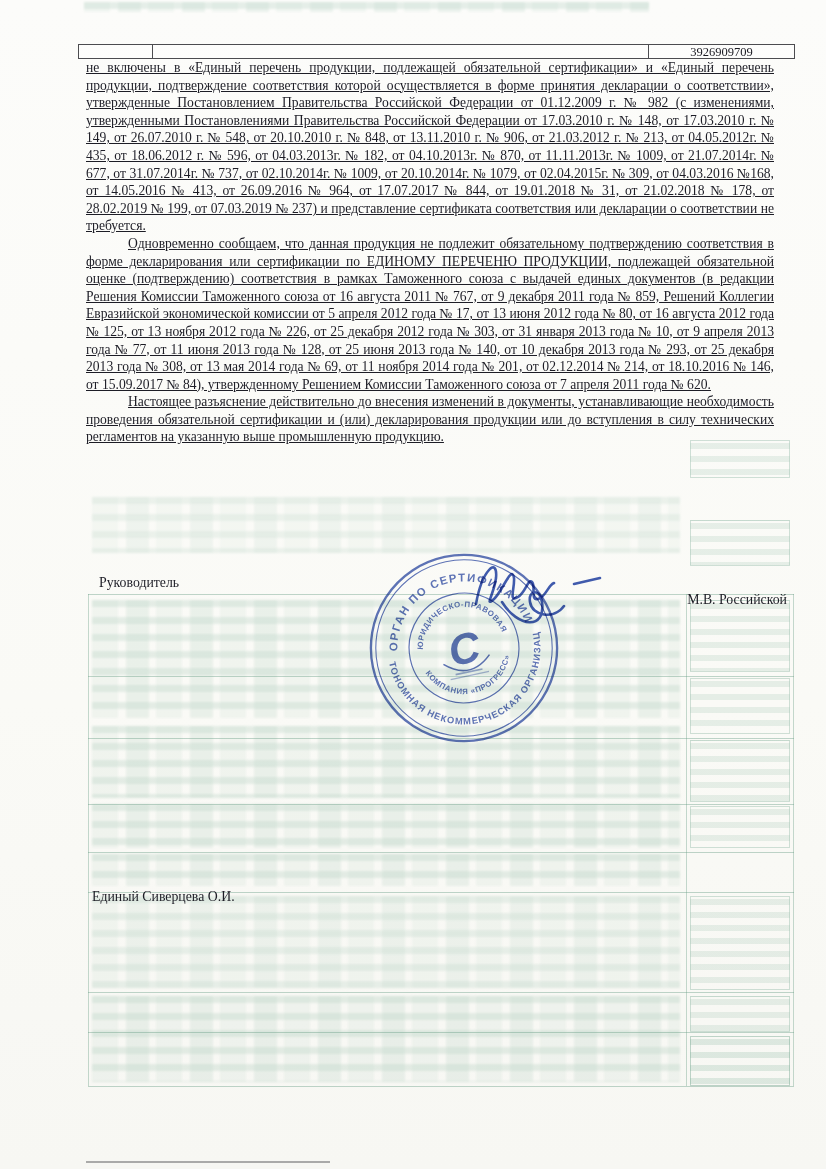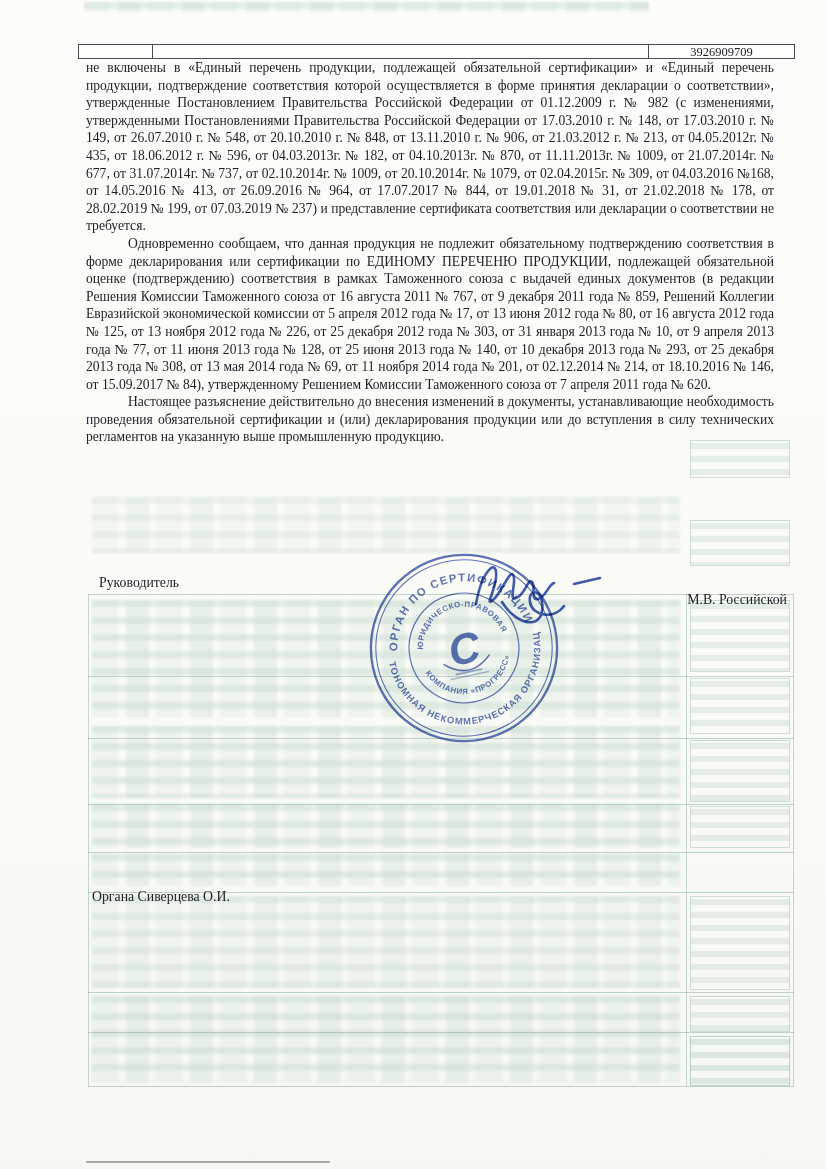--- a/index.html
+++ b/index.html
@@ -34,21 +34,21 @@
   .header-table .c2{flex:1;border-right:1px solid #4c4c50;}
   .header-table .c3{
     width:145px;font-size:12.5px;line-height:13px;text-align:center;
     font-family:"Liberation Serif",serif;color:#1a1a22;padding-top:1px;
   }
   
   .body-text{
     position:absolute;left:86px;top:59px;width:688px;z-index:2;
     font-size:13.6px;line-height:17.6px;text-align:justify;
   }
-  .body-text p{margin:0;}
+  .body-text p{margin:0;text-decoration:underline;}
   .body-text p.ind{text-indent:42px;}
   
   .sig-block{
     position:absolute;left:99px;top:574px;width:688px;z-index:2;
     font-size:13.8px;line-height:17.6px;
   }
   .signer-name{position:absolute;right:0;top:17px;}
   
   .expert-block{
     position:absolute;left:92px;top:888px;width:320px;z-index:2;
@@ -151,17 +151,17 @@
 
   <svg class="scribble" viewBox="0 0 150 95" aria-hidden="true">
     <g fill="none" stroke="#2746a8" stroke-width="2.6" stroke-linecap="round" stroke-linejoin="round" opacity=".88">
       <path d="M8,56 C14,22 30,8 28,30 C26,46 16,60 26,51 C34,44 44,16 46,30 C47,40 40,55 50,49 C58,44 60,30 64,34 C68,38 62,53 70,51 C78,49 80,37 86,35"></path>
       <path d="M34,54 C50,80 78,82 74,54 C72,40 60,42 62,54 C64,68 86,72 96,58"></path>
       <path d="M106,36 L132,30"></path>
     </g>
   </svg>
 
   <div class="expert-block">
-    <div>Органа Сиверцева О.И.</div>
+    <div>Единый Сиверцева О.И.</div>
   </div>
 
   <div class="edge-artifact"></div>
 </div>
 
 </body></html>

